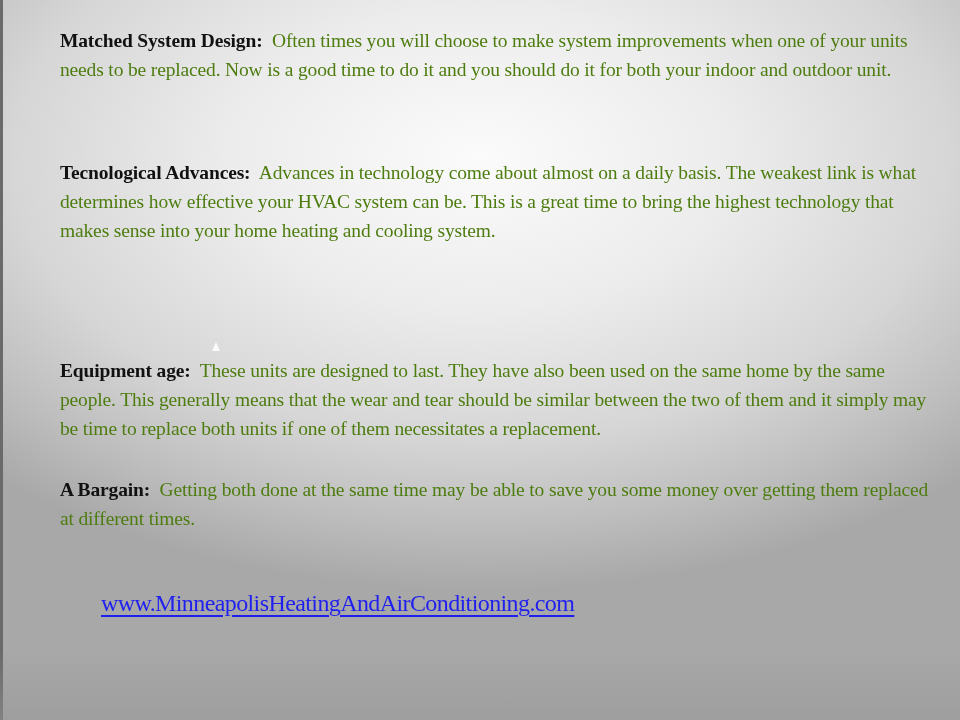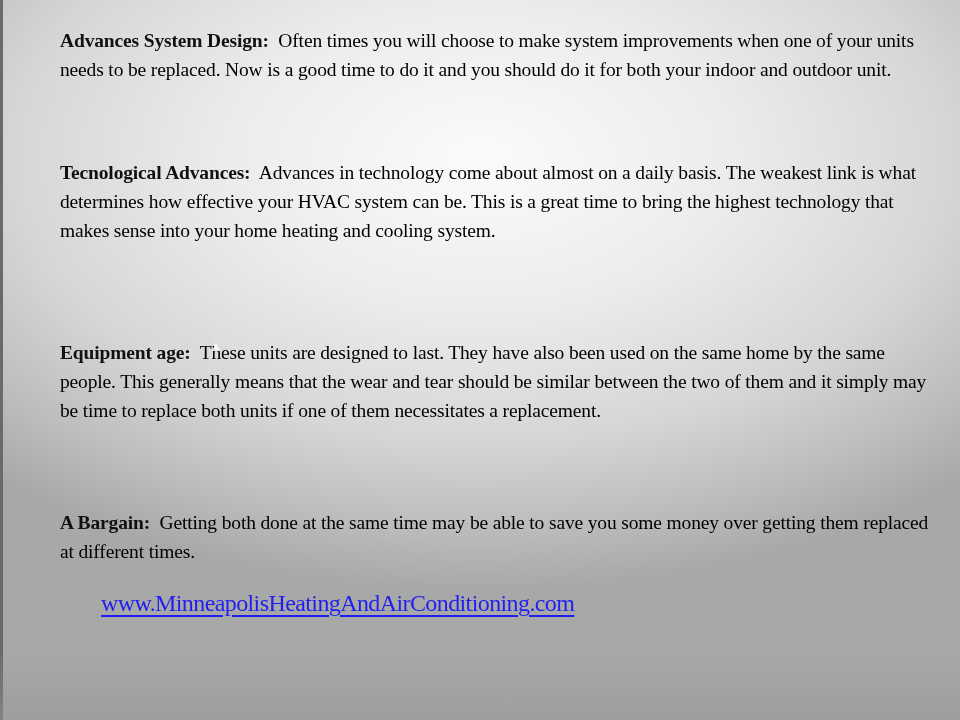--- a/index.html
+++ b/index.html
@@ -33,26 +33,26 @@
       width: 870px;
       font-size: 19.5px;
       line-height: 29px;
       letter-spacing: -0.15px;
     }
     .para .heading {
       font-weight: bold;
       color: #111;
     }
     .para .body {
-      color: #000000;
+      color: #4d7c0f;
     }
     #p1 { top: 26px; }
     #p2 { top: 158px; }
-    #p3 { top: 338px; }
-    #p4 { top: 508px; }
+    #p3 { top: 356px; }
+    #p4 { top: 475px; }
     .site-link {
       position: absolute;
       left: 101px;
       top: 583px;
       font-size: 24px;
       line-height: 40px;
       color: #1f1ff0;
       text-decoration: underline;
       text-decoration-thickness: 2px;
       text-underline-offset: 4px;
@@ -69,21 +69,21 @@
       border-bottom: 9px solid rgba(255,255,255,0.85);
     }
   </style>
 </head>
 <body>
 
 <div class="left-edge"></div>
 <div class="bottom-band"></div>
 
 <div class="para" id="p1">
-  <span class="heading">Advances System Design:</span>&nbsp;
+  <span class="heading">Matched System Design:</span>&nbsp;
   <span class="body">Often times you will choose to make system improvements when one of your units needs to be replaced.  Now is a good time to do it and you should do it for both your indoor and outdoor unit.</span>
 </div>
 
 <div class="para" id="p2">
   <span class="heading">Tecnological Advances:</span>&nbsp;
   <span class="body">Advances in technology come about almost on a daily basis. The weakest link is what determines how effective your HVAC system can be.  This is a great time to bring the highest technology that makes sense into your home heating and cooling system.</span>
 </div>
 
 <div class="para" id="p3">
   <span class="heading">Equipment age:</span>&nbsp;

